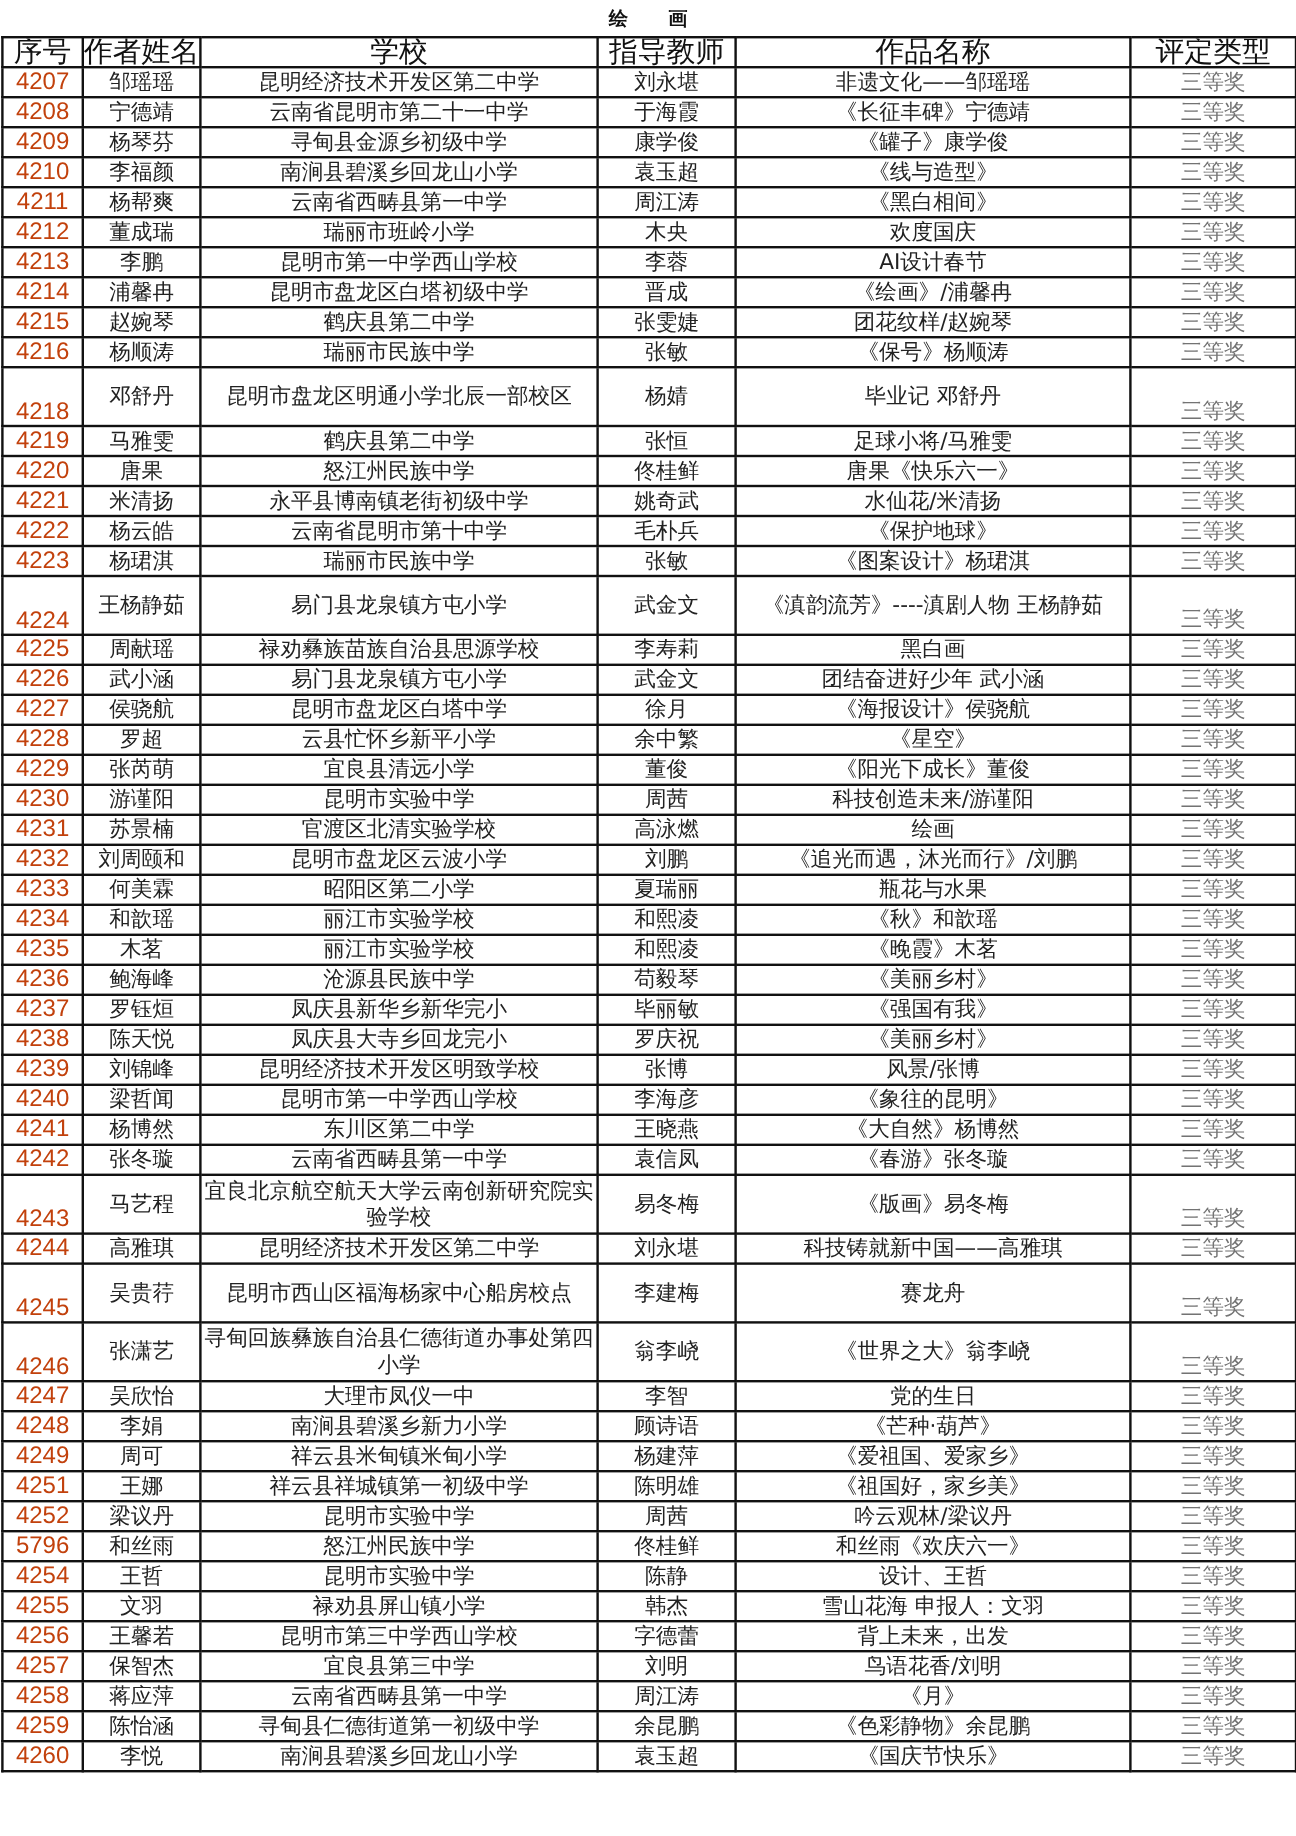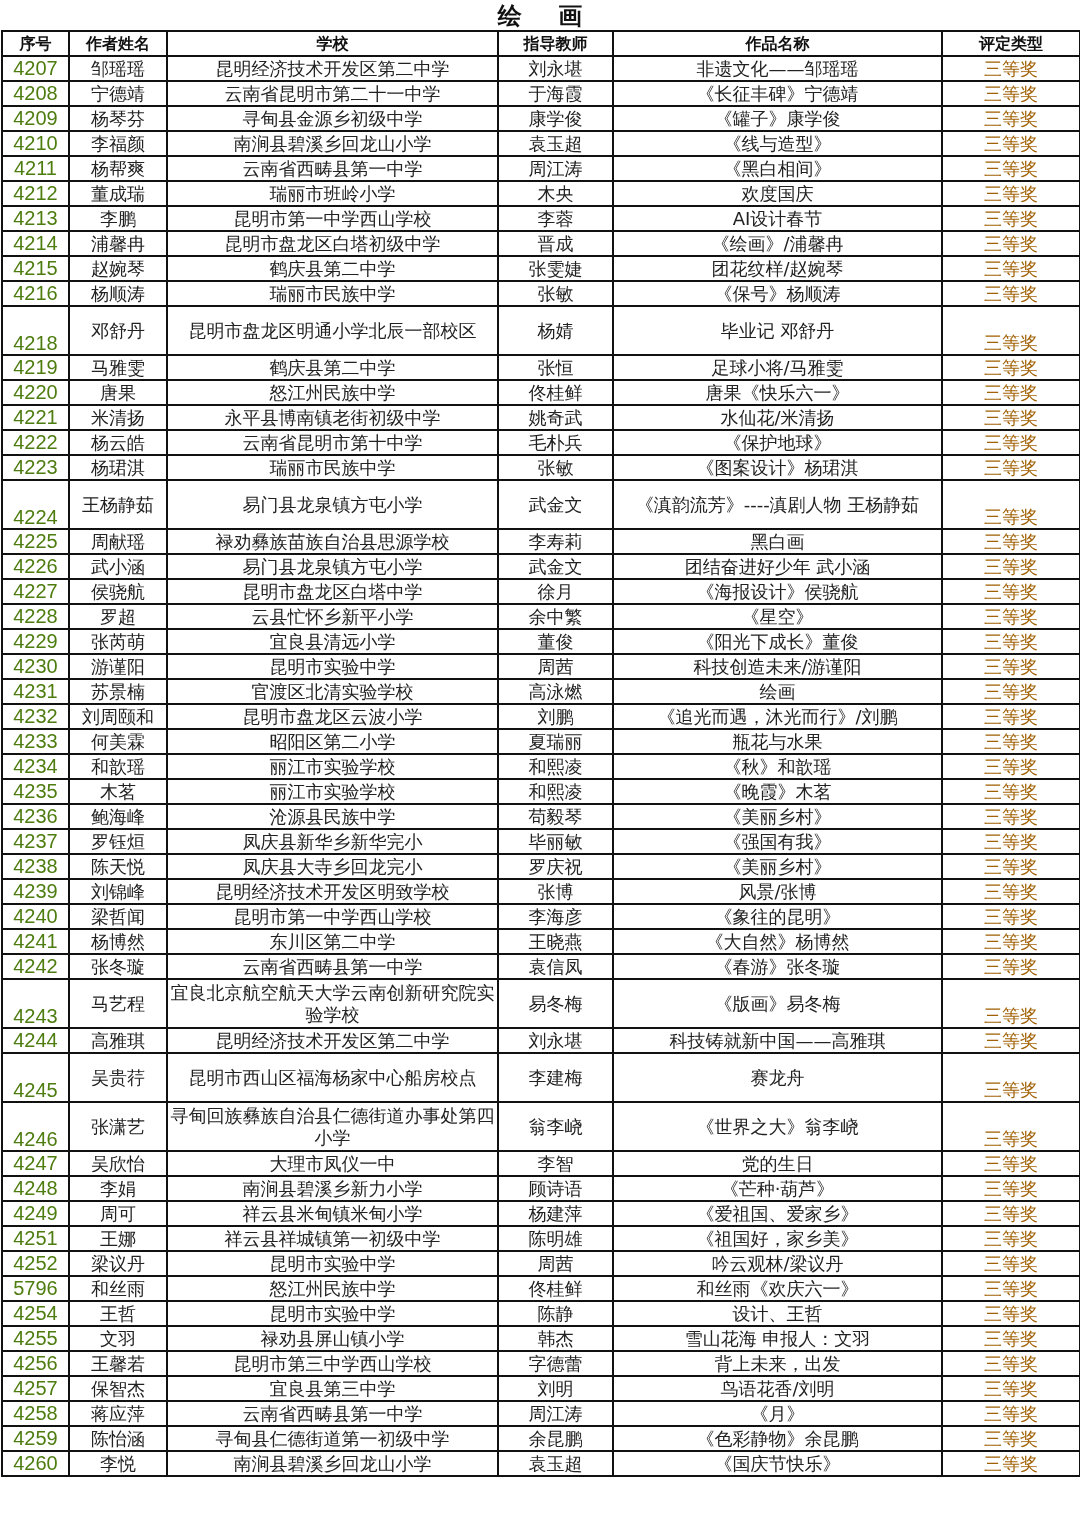--- a/index.html
+++ b/index.html
@@ -1,25 +1,25 @@
 <!DOCTYPE html>
 <html><head>
 <meta charset="utf-8">
 <style>
   html, body { margin: 0; padding: 0; background: #ffffff; }
   body { width: 1080px; height: 1530px; overflow: hidden; font-family: "DejaVu Sans", "Liberation Sans", sans-serif; color: #111; }
-  .title { height: 30px; line-height: 32px; text-align: center; font-size: 24px; font-weight: bold; letter-spacing: 14px; padding-left: 14px; box-sizing: border-box; }
+  .title { height: 30px; line-height: 32px; text-align: center; font-size: 16px; font-weight: bold; letter-spacing: 14px; padding-left: 14px; box-sizing: border-box; }
   table { border-collapse: collapse; table-layout: fixed; width: 1078px; margin-left: 1px; }
   col.c0 { width: 67px; } col.c1 { width: 98px; } col.c2 { width: 331px; }
   col.c3 { width: 115px; } col.c4 { width: 329px; } col.c5 { width: 138px; }
   th, td { border: 2px solid #111; padding: 0; text-align: center; font-size: 18px; white-space: nowrap; overflow: hidden; }
-  th { height: 23px; line-height: 23px; font-weight: bold; font-size: 16px; }
+  th { height: 23px; line-height: 23px; font-weight: normal; font-size: 24px; }
   td { height: 23px; line-height: 23px; font-weight: normal; color: #222; }
-  td.num { font-family: "Liberation Sans", sans-serif; font-size: 20px; color: #4d7c0f; }
-  td.award { color: #a16207; }
+  td.num { font-family: "Liberation Sans", sans-serif; font-size: 20px; color: #c2410c; }
+  td.award { color: #737373; }
   tr.tall td { height: 47px; line-height: 22px; white-space: normal; }
   tr.tall td.num, tr.tall td.award { vertical-align: bottom; }
   tr.tall td.mid { vertical-align: middle; margin-top: 28px; }
 </style>
 </head>
 <body>
 
 <div class="title">绘 画</div>
 
 <table>

